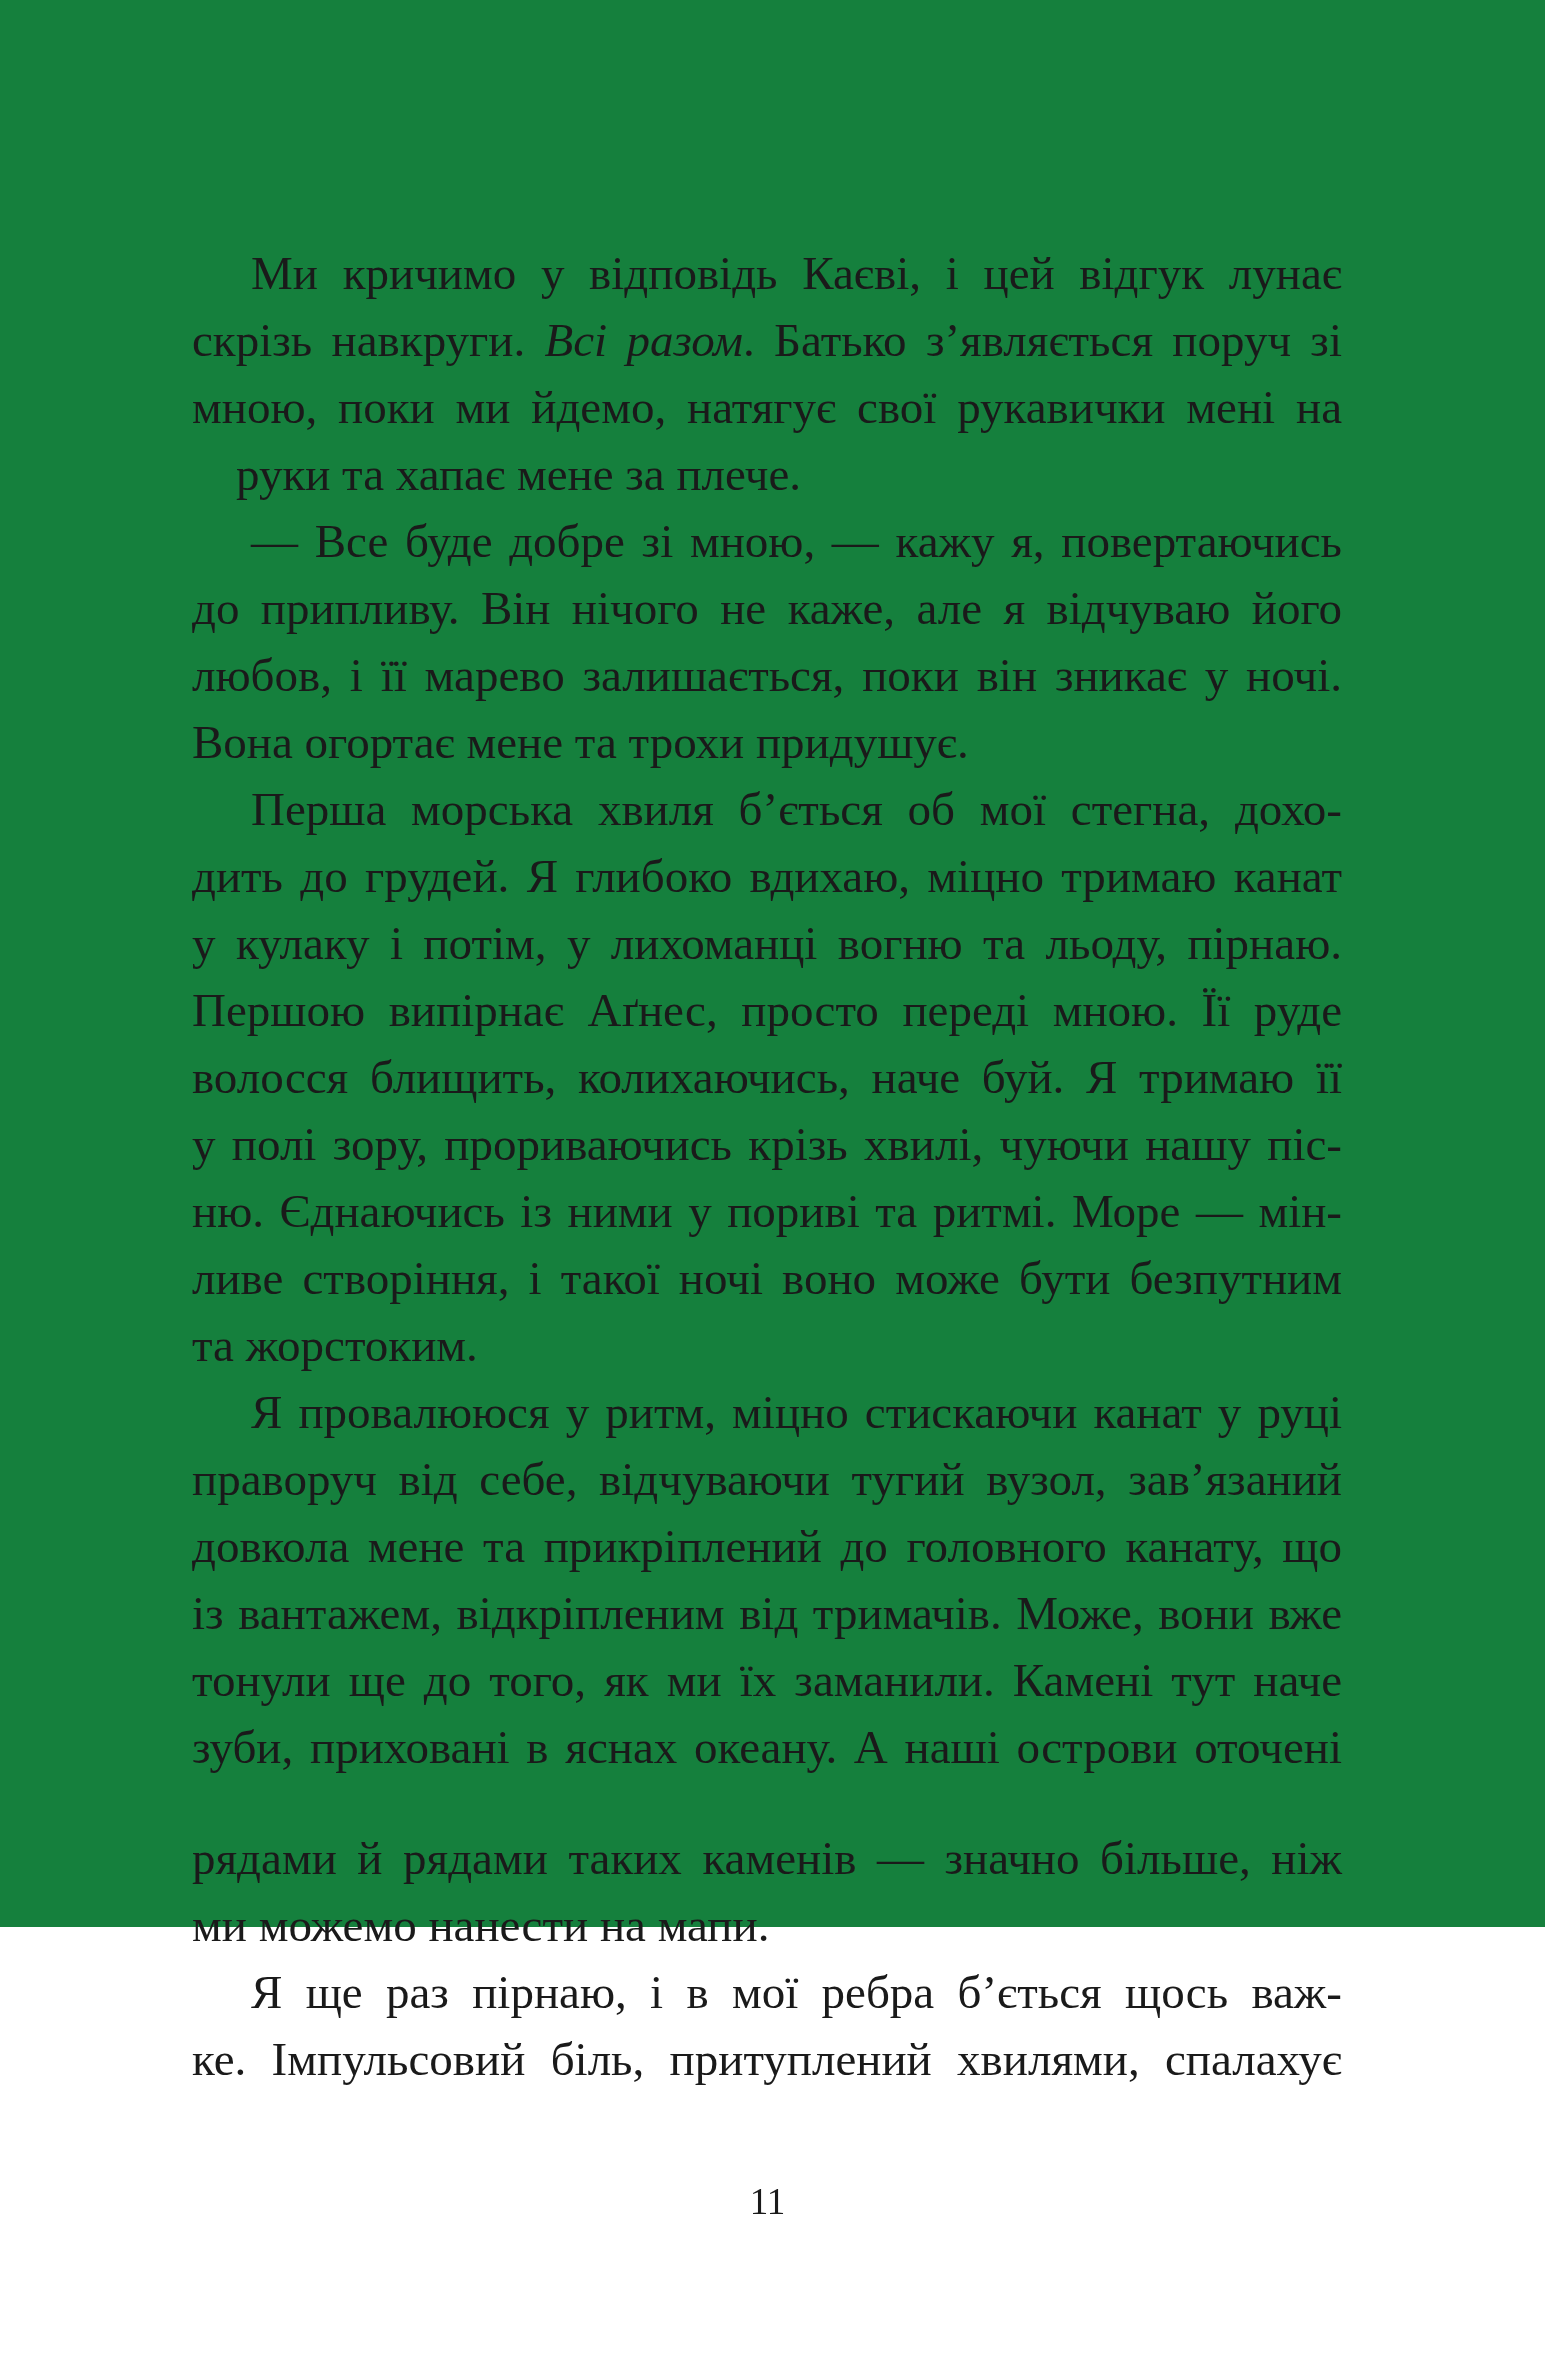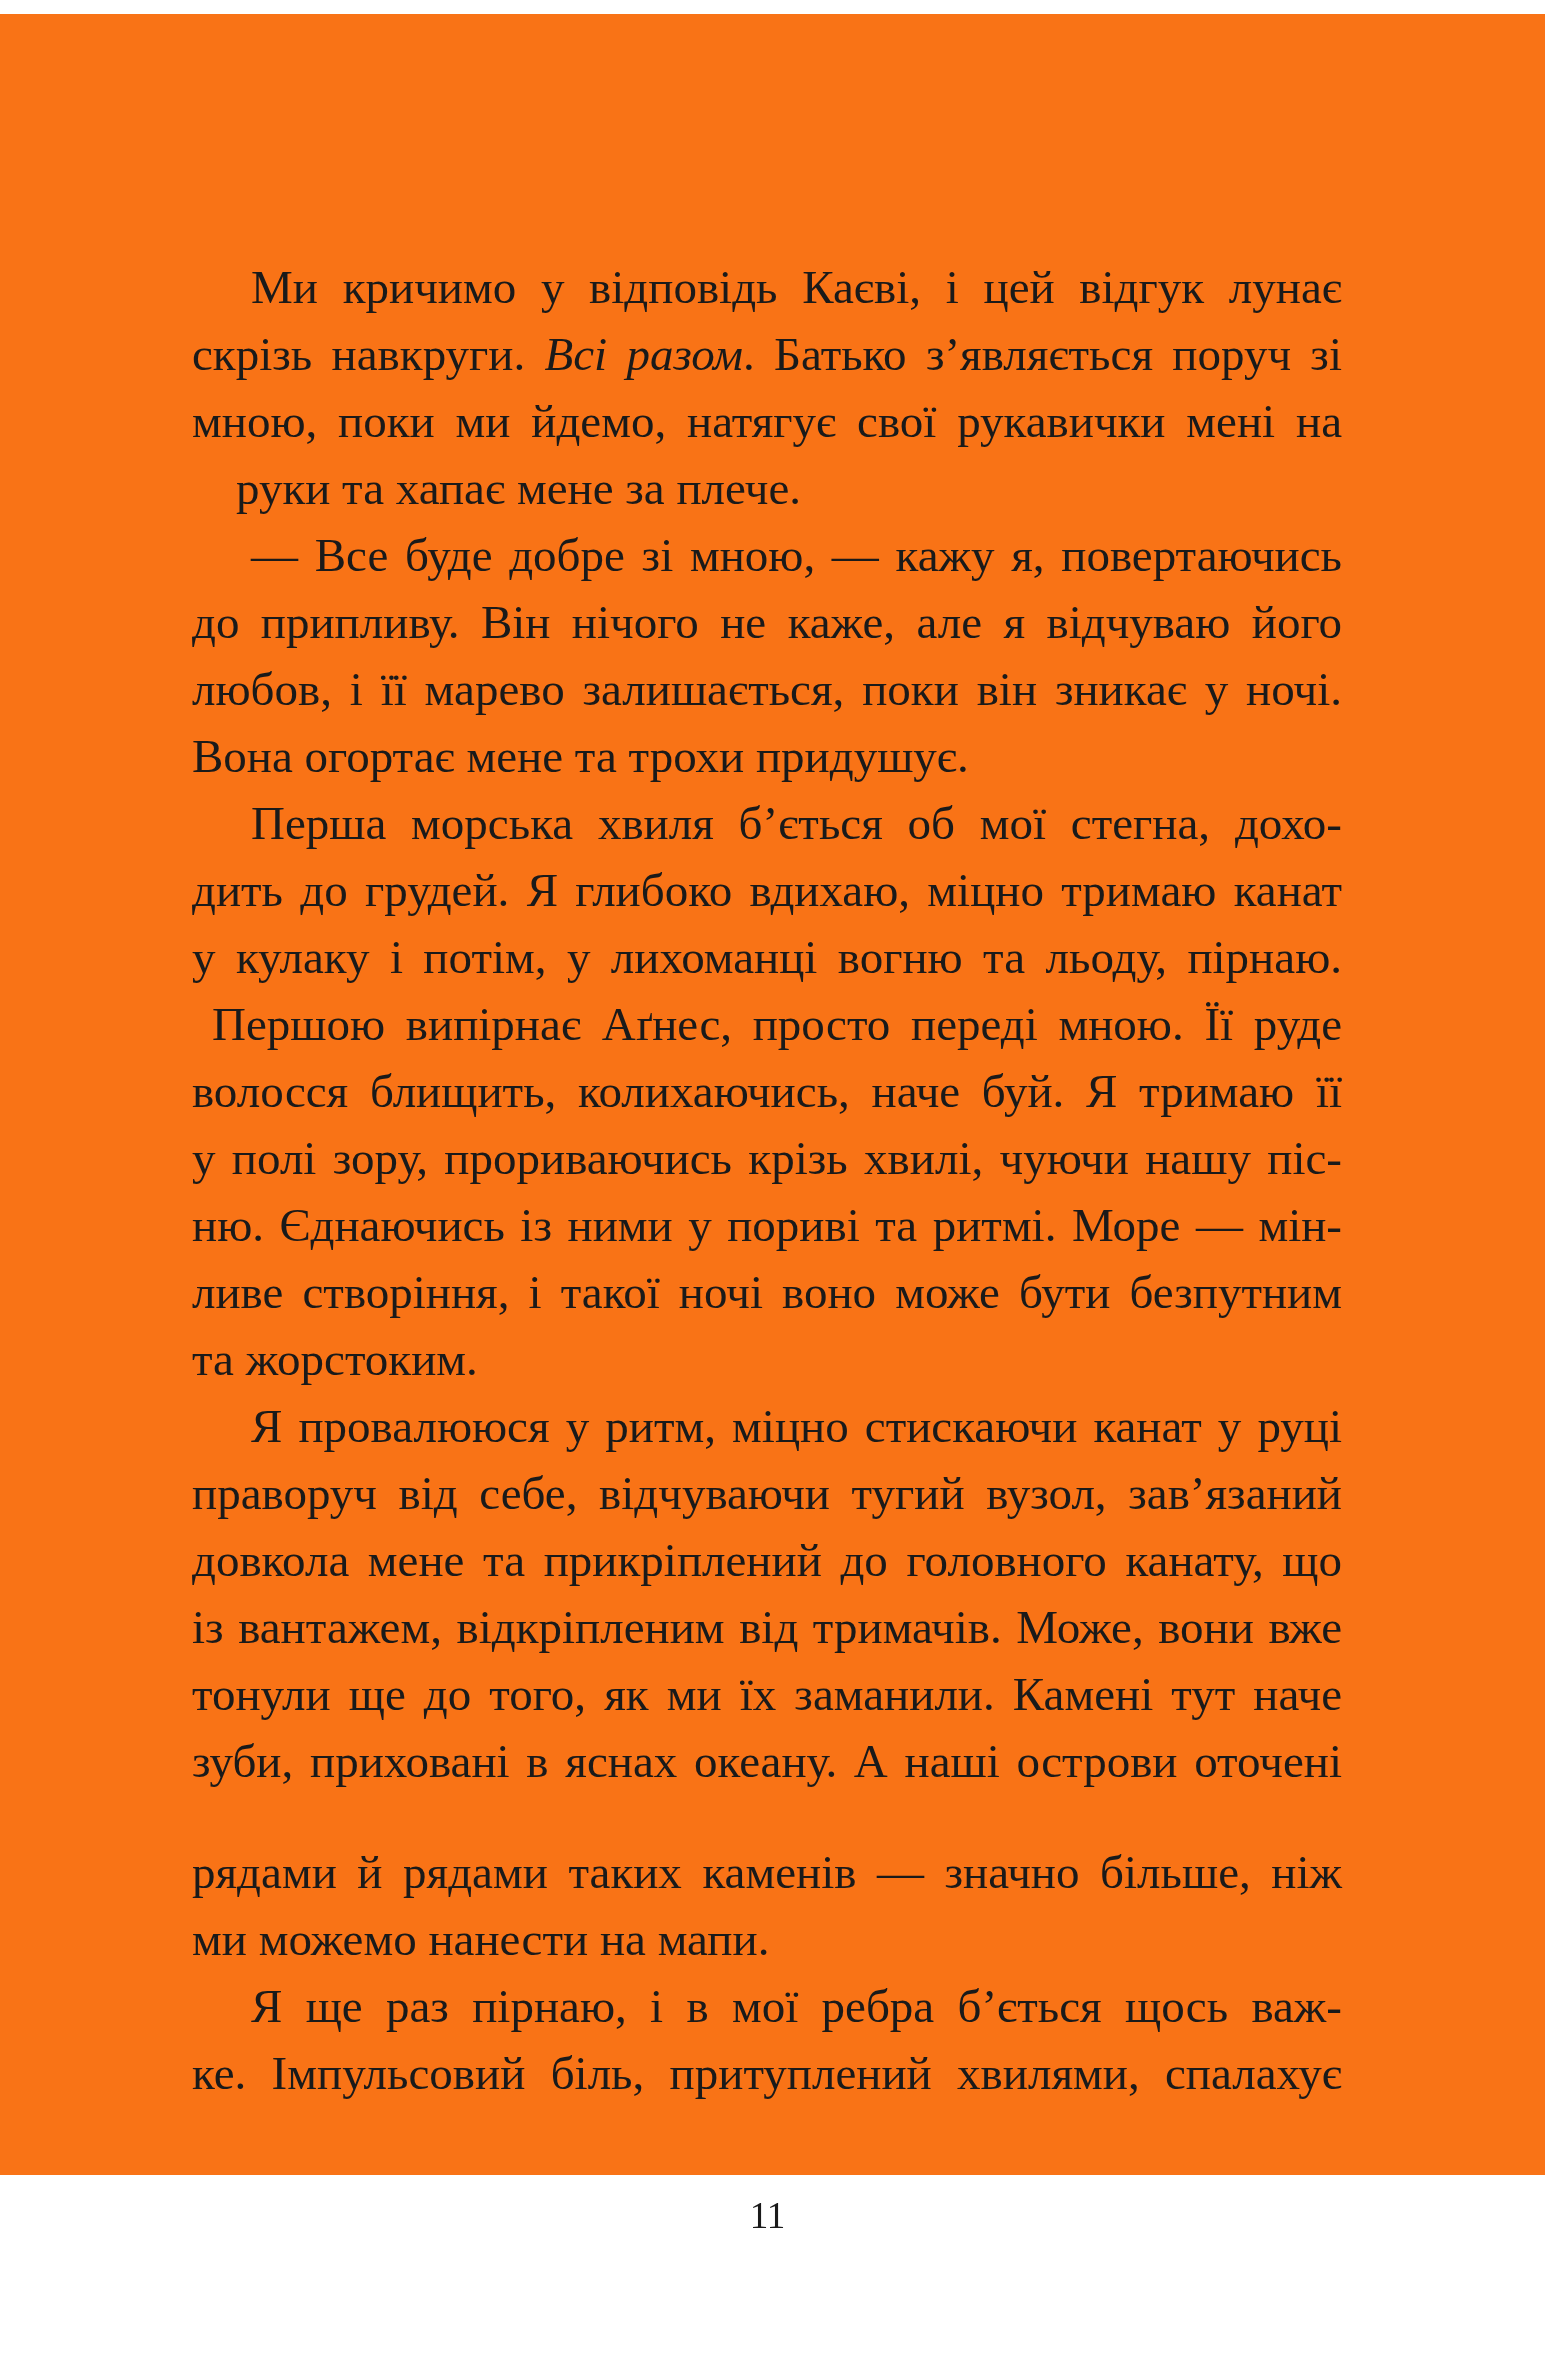--- a/index.html
+++ b/index.html
@@ -9,24 +9,24 @@
   }
   body {
     width: 1545px;
     height: 2377px;
     position: relative;
     overflow: hidden;
   }
   .page {
     position: absolute;
     left: 0;
-    top: 14px;
+    top: 0;
     width: 1545px;
-    height: 2161px;
-    background: #f97316;
+    height: 1927px;
+    background: #15803d;
   }
   .text-block {
     position: absolute;
     left: 192px;
     top: 240px;
     width: 1150px;
     font-family: "Liberation Serif", "DejaVu Serif", serif;
     font-size: 47px;
     line-height: 67px;
     color: #1a1a1a;
@@ -102,21 +102,21 @@
         <div class="line indent">
           <span class="line-inner" style="text-align: inherit; text-align-last: inherit;"><span>Перша морська хвиля б’ється об мої стегна, дохо-</span></span>
         </div>
         <div class="line">
           <span class="line-inner" style="text-align: inherit; text-align-last: inherit;"><span>дить до грудей. Я глибоко вдихаю, міцно тримаю канат</span></span>
         </div>
         <div class="line">
           <span class="line-inner" style="text-align: inherit; text-align-last: inherit;"><span>у кулаку і потім, у лихоманці вогню та льоду, пірнаю.</span></span>
         </div>
         <div class="line">
-          <span class="line-inner" style="text-align: inherit; text-align-last: inherit; margin-left: 20px;"><span>Першою випірнає Аґнес, просто переді мною. Її руде</span></span>
+          <span class="line-inner" style="text-align: inherit; text-align-last: inherit;"><span>Першою випірнає Аґнес, просто переді мною. Її руде</span></span>
         </div>
         <div class="line">
           <span class="line-inner" style="text-align: inherit; text-align-last: inherit;"><span>волосся блищить, колихаючись, наче буй. Я тримаю її</span></span>
         </div>
         <div class="line">
           <span class="line-inner" style="text-align: inherit; text-align-last: inherit;"><span>у полі зору, прориваючись крізь хвилі, чуючи нашу піс-</span></span>
         </div>
         <div class="line">
           <span class="line-inner" style="text-align: inherit; text-align-last: inherit;"><span>ню. Єднаючись із ними у пориві та ритмі. Море — мін-</span></span>
         </div>

